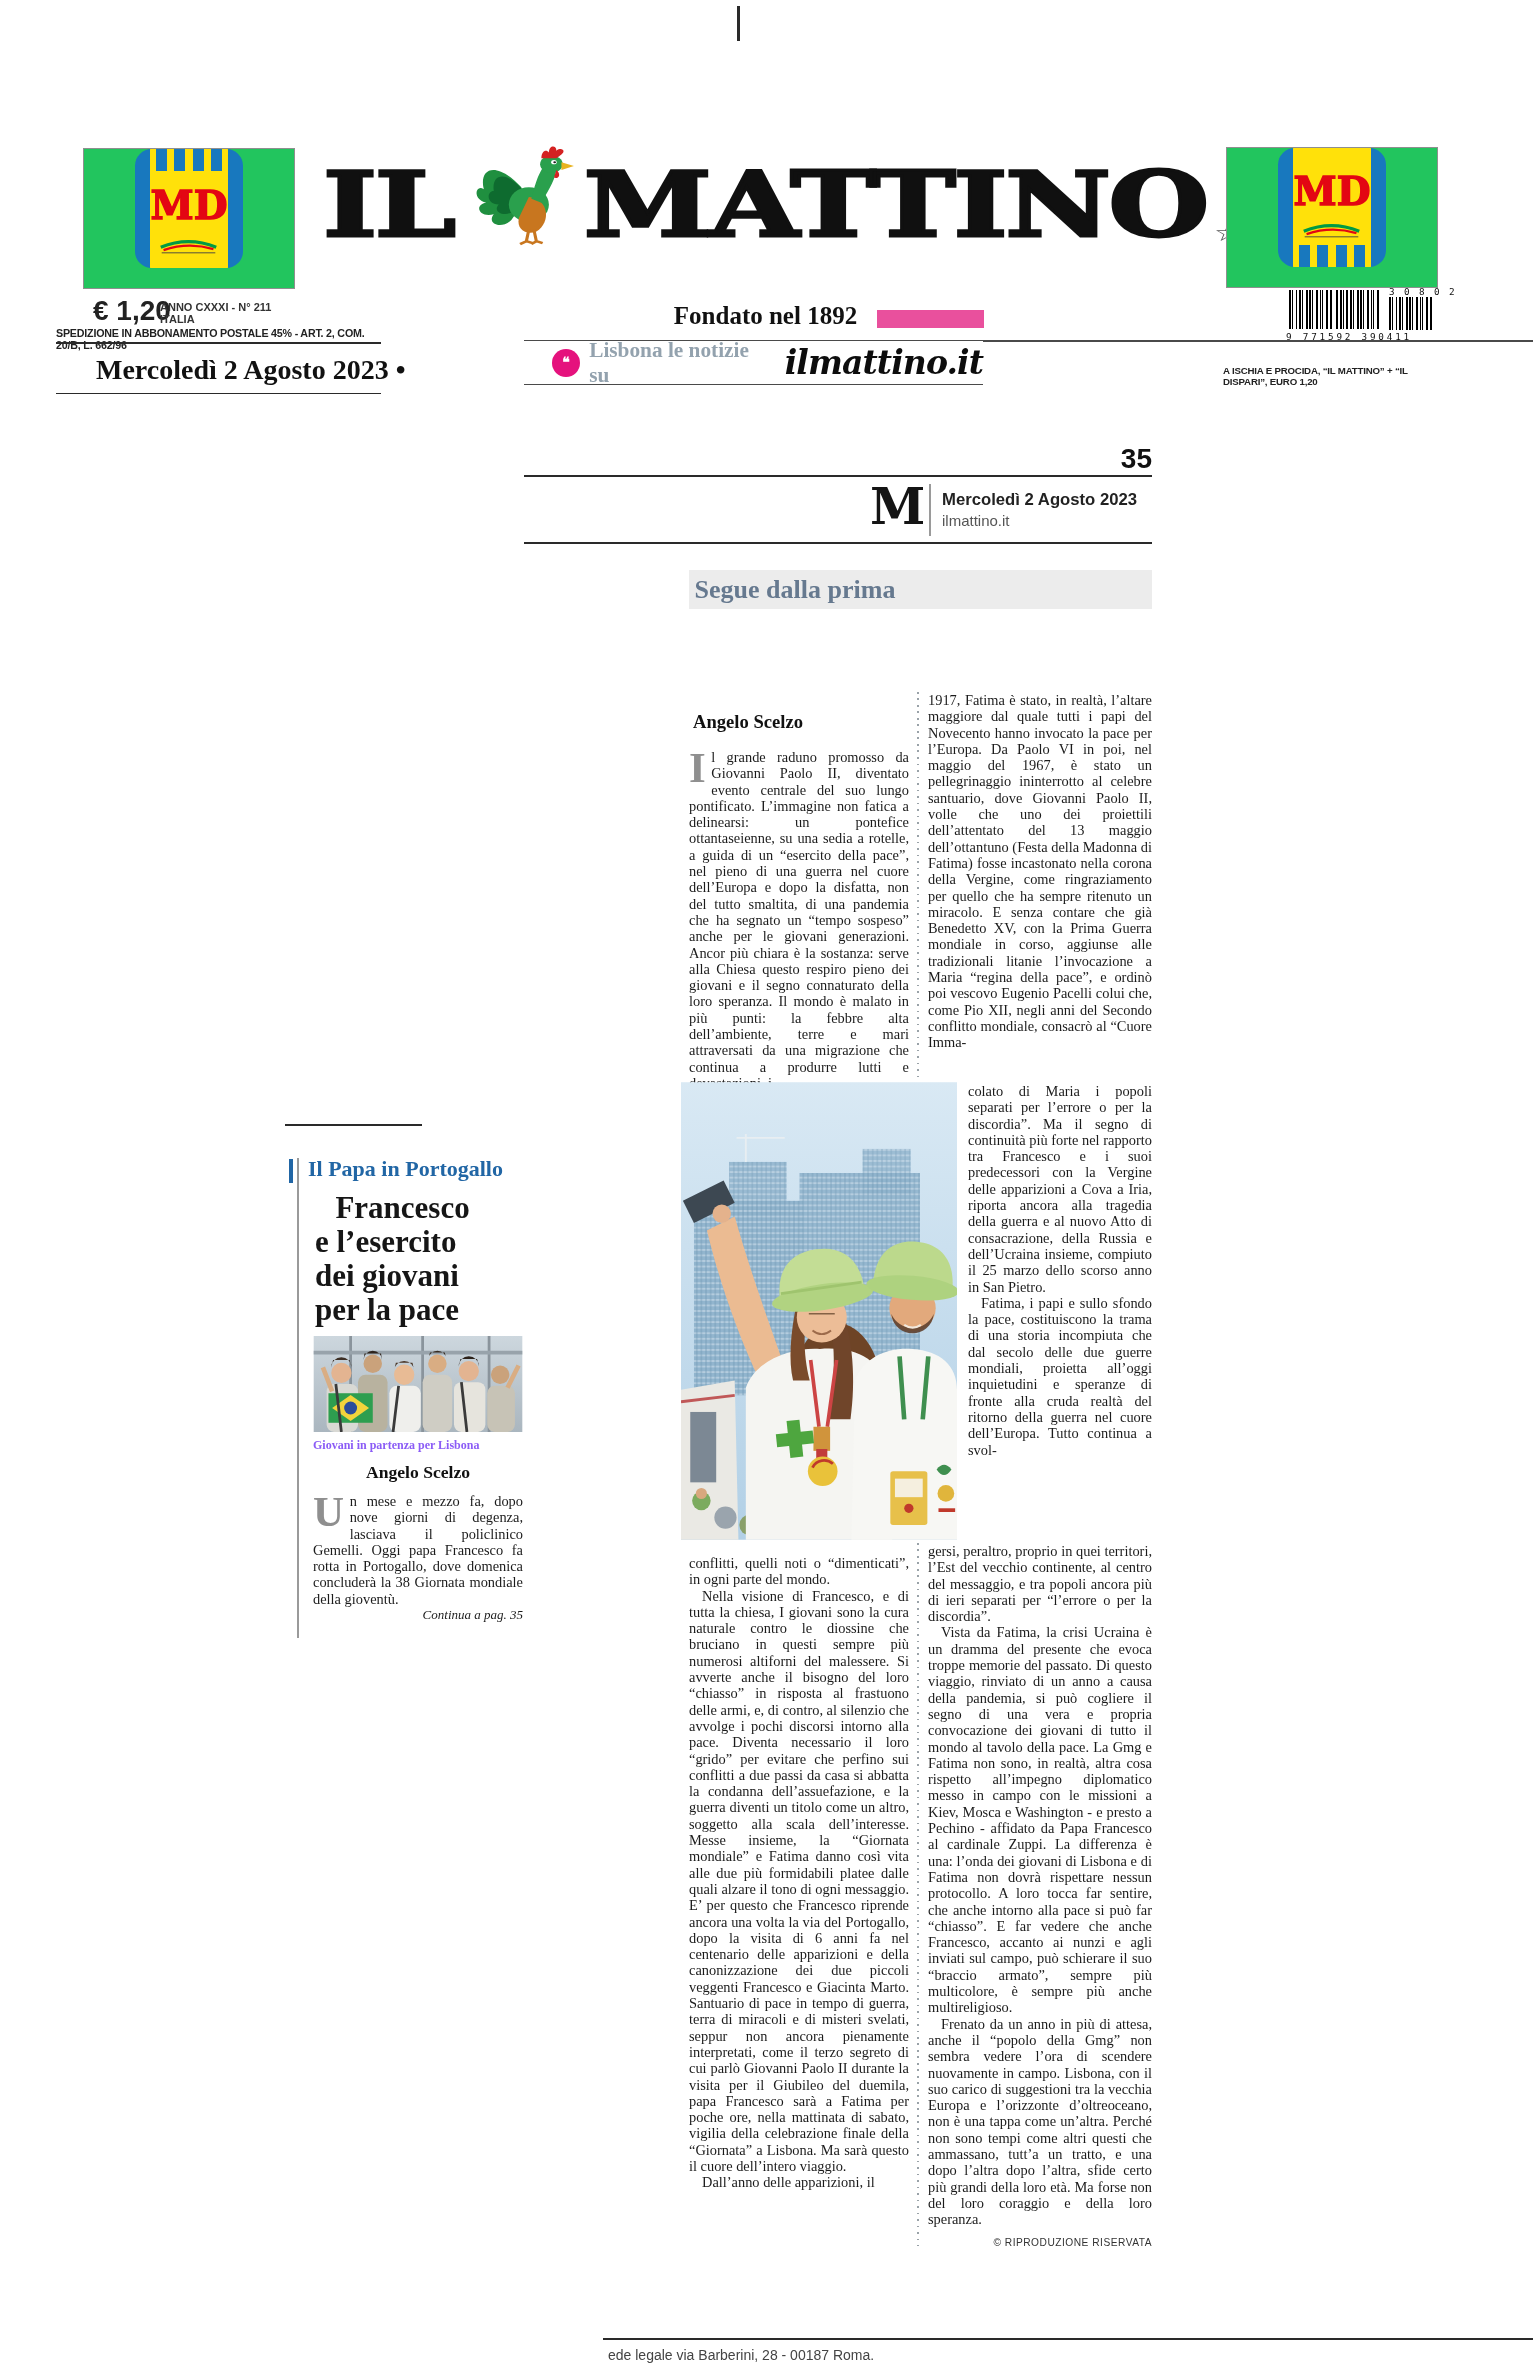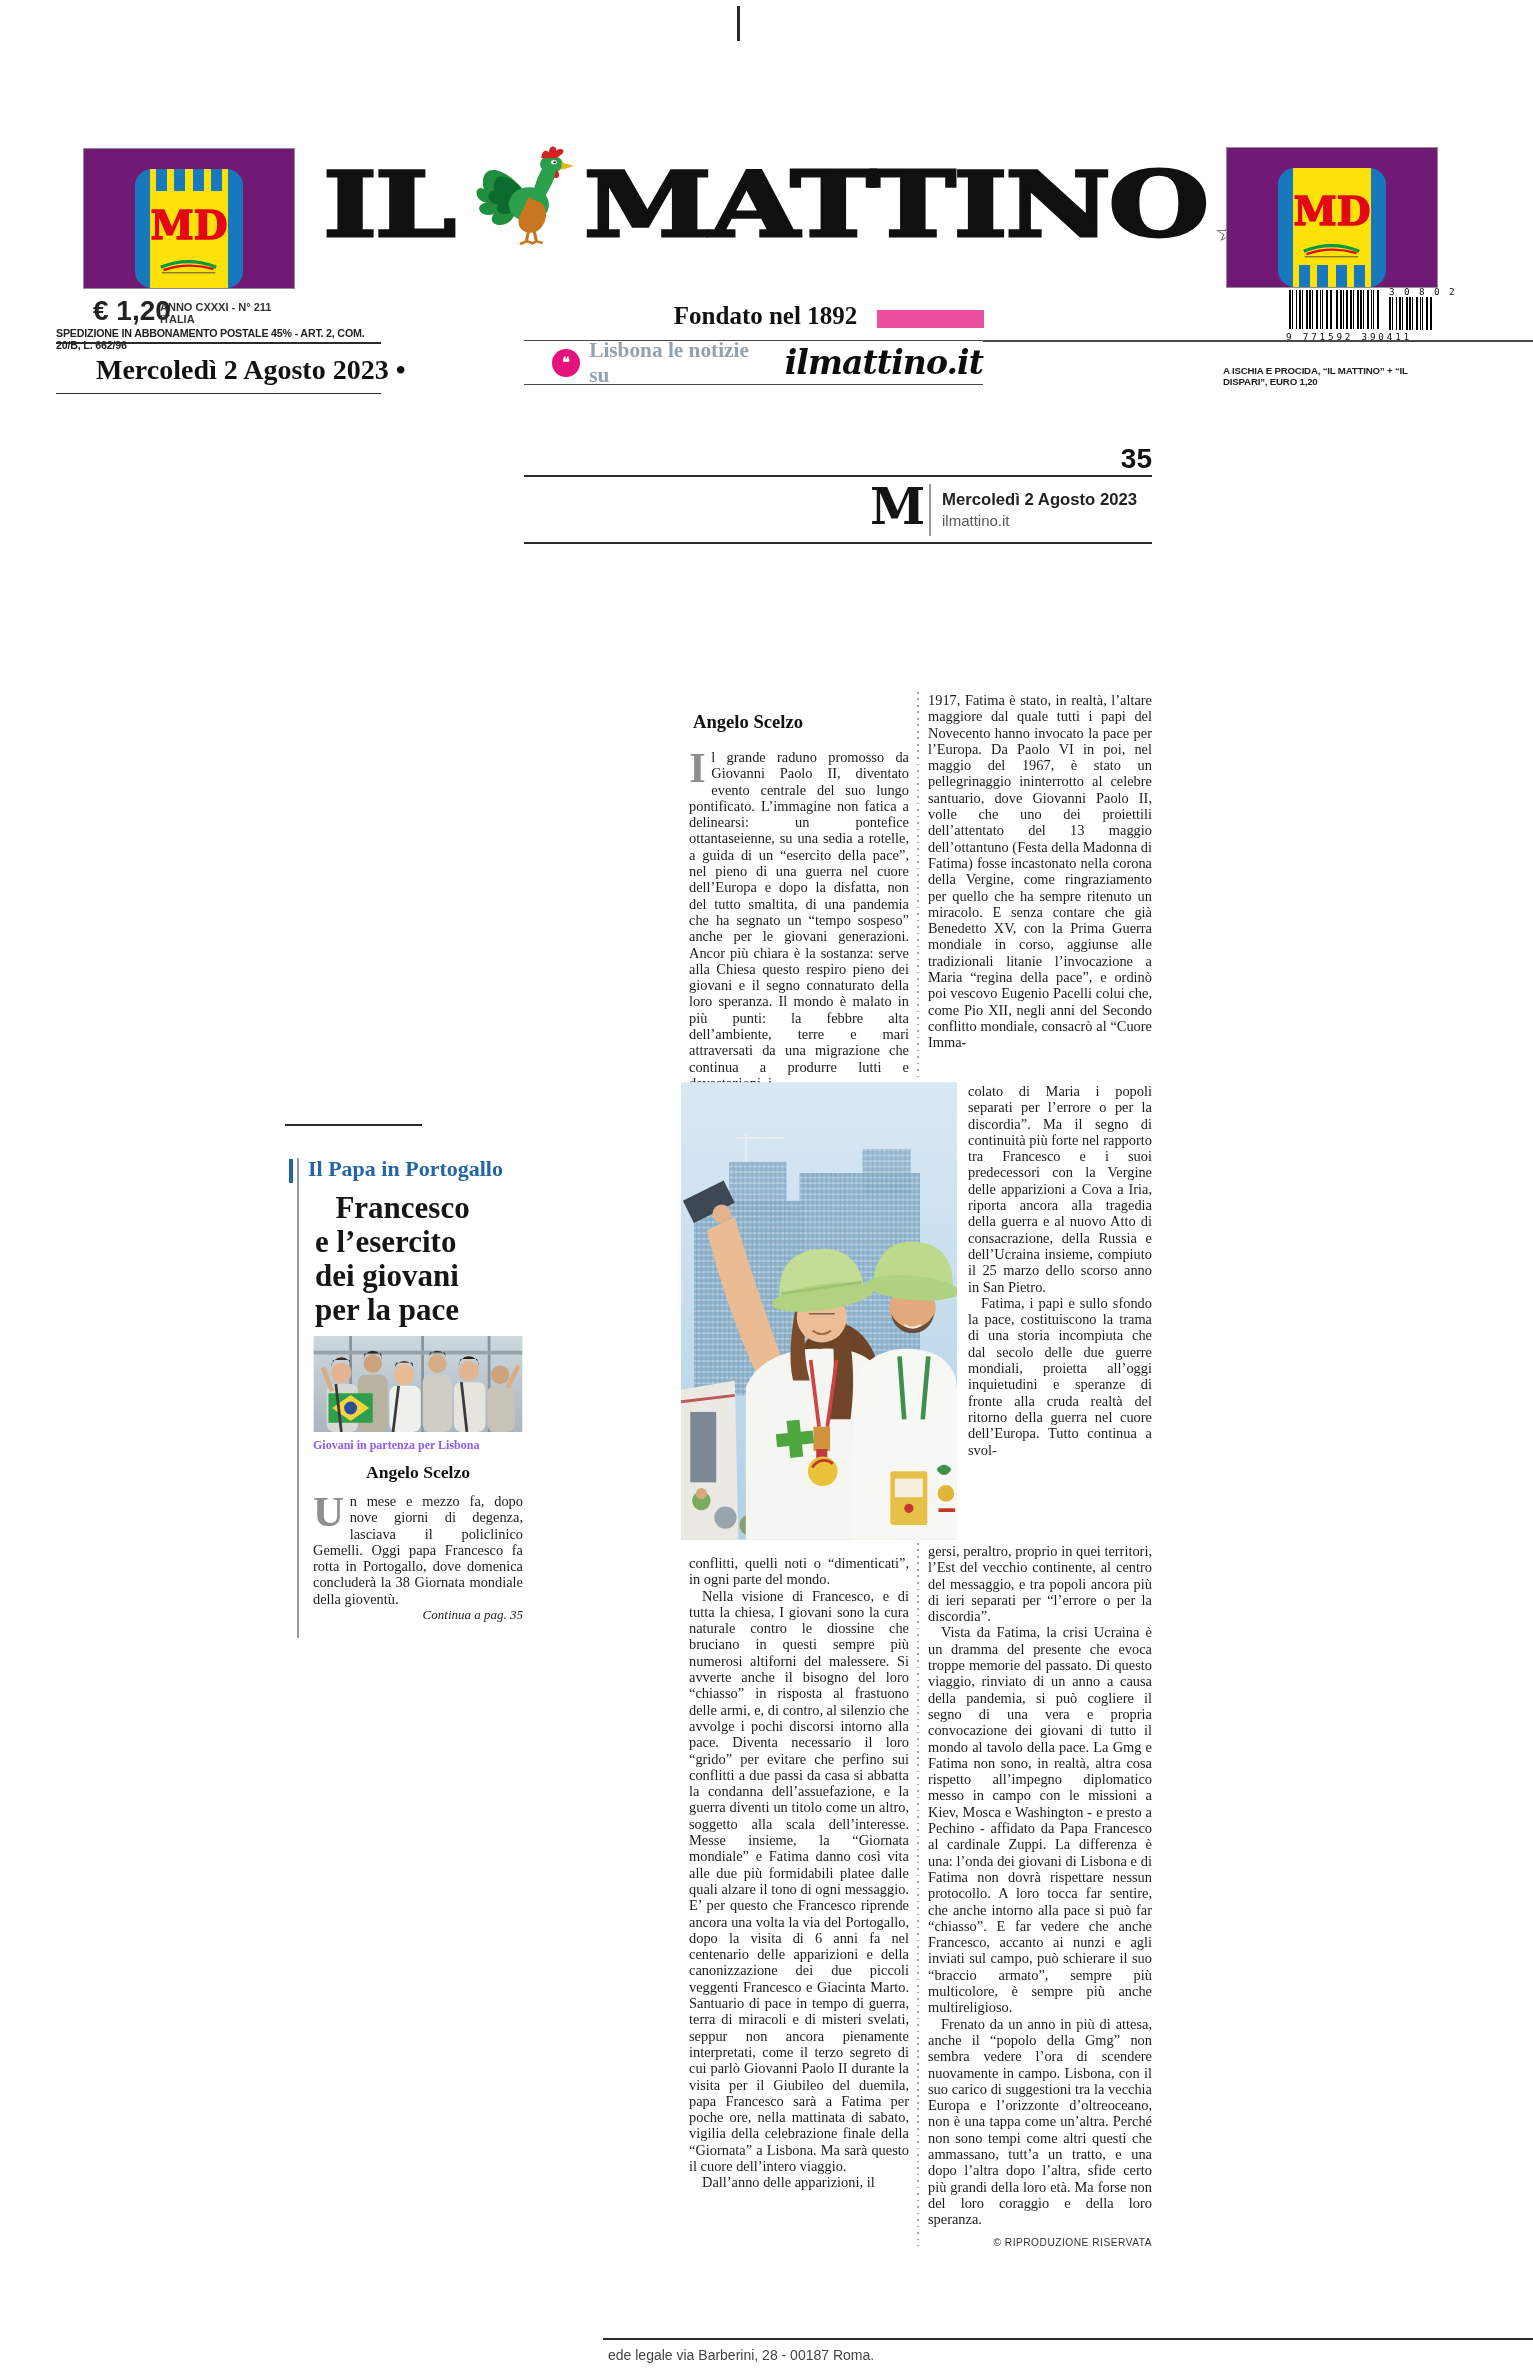--- a/index.html
+++ b/index.html
@@ -6,22 +6,22 @@
   #canvas{position:relative;width:1533px;height:2375px;background:#ffffff;overflow:hidden;
           font-family:"Liberation Serif",serif;color:#1b1b1b;}
   .abs{position:absolute;}
   .rule{background:#2a2a2a;}
   
   .masthead{left:323px;top:139px;height:108px;display:flex;align-items:flex-end;
             transform:scaleX(1.30);transform-origin:left bottom;white-space:nowrap;}
   .mh-word{font-family:"DejaVu Serif",serif;font-weight:bold;font-size:89px;line-height:85px;
            letter-spacing:-1.9px;color:#101010;-webkit-text-stroke:2.8px #101010;}
   .mh-star{font-size:24px;line-height:24px;color:#555;margin:0 0 1.9px 5.6px;-webkit-text-stroke:0;}
-  .md-box{width:210px;height:139px;border:0.9px solid #8f8f8f;background:#701a75;
-          display:flex;align-items:flex-end;justify-content:center;}
+  .md-box{width:210px;height:139px;border:0.9px solid #8f8f8f;background:#22c55e;
+          display:flex;align-items:flex-start;justify-content:center;}
   .md-bag{position:relative;width:108px;height:119px;background:#1878be;border-radius:16.7px;overflow:hidden;}
   .md-bag .yellow{position:absolute;left:15px;right:15px;top:0;bottom:0;background:#ffe10a;}
   .md-teeth{position:absolute;left:15px;right:15px;height:22px;display:flex;justify-content:space-between;padding:0 5.6px;box-sizing:border-box;}
   .md-teeth span{width:11px;height:100%;background:#1878be;display:block;}
   .md-text{position:absolute;left:0;right:0;text-align:center;font-family:"DejaVu Serif",serif;
            font-weight:bold;font-size:39px;line-height:39px;color:#e30613;-webkit-text-stroke:1.4px #e30613;}
   
   .price{font-family:"Liberation Sans",sans-serif;font-weight:bold;font-size:28px;color:#222;}
   .edline{font-family:"Liberation Sans",sans-serif;font-weight:bold;font-size:11px;color:#333;line-height:12px;}
   .postal{font-family:"Liberation Sans",sans-serif;font-weight:bold;font-size:10.7px;color:#222;letter-spacing:-0.2px;}
@@ -157,20 +157,23 @@
   <div class="abs localnote" style="left:1223px;top:365px;width:223px;">A ISCHIA E PROCIDA, “IL MATTINO” + “IL DISPARI”, EURO 1,20</div>
 
   <div class="abs pagenum" style="left:1113px;top:443px;width:39px;">35</div>
   <div class="abs rule" style="left:524px;top:475px;width:628px;height:1.9px;"></div>
   <div class="abs mlogo" style="left:870px;top:482px;">M</div>
   <div class="abs vline-gray" style="left:929px;top:484px;height:52px;"></div>
   <div class="abs ph-date" style="left:942px;top:490px;">Mercoledì 2 Agosto 2023</div>
   <div class="abs ph-site" style="left:942px;top:512px;">ilmattino.it</div>
   <div class="abs rule" style="left:524px;top:542px;width:628px;height:1.9px;"></div>
 
+  <div class="abs kickband">
+    <span class="kicker-main">Segue dalla prima</span>
+  </div>
   <div class="abs byline" style="left:693px;top:711px;">Angelo Scelzo</div>
 
   <div class="abs col" style="left:689px;top:749px;width:220px;">
     <p><span class="dropcap">I</span><span>l grande raduno promosso da Giovanni Paolo II, diventato evento centrale del suo lungo pontificato. L’immagine non fatica a delinearsi: un pontefice ottantaseienne, su una sedia a rotelle, a guida di un “esercito della pace”, nel pieno di una guerra nel cuore dell’Europa e dopo la disfatta, non del tutto smaltita, di una pandemia che ha segnato un “tempo sospeso” anche per le giovani generazioni. Ancor più chiara è la sostanza: serve alla Chiesa questo respiro pieno dei giovani e il segno connaturato della loro speranza. Il mondo è malato in più punti: la febbre alta dell’ambiente, terre e mari attraversati da una migrazione che continua a produrre lutti e devastazioni, i</span></p>
   </div>
 
   <svg class="abs" style="left:681px;top:1082px;" width="276" height="458" viewBox="0 0 298 494">
     <defs>
       <linearGradient id="skyg" x1="0" y1="0" x2="0" y2="1">
         <stop offset="0" stop-color="#d9e9f4"></stop>

